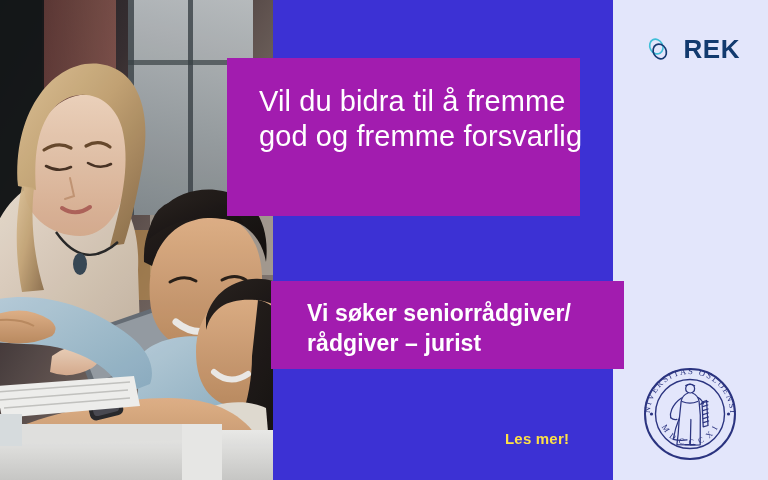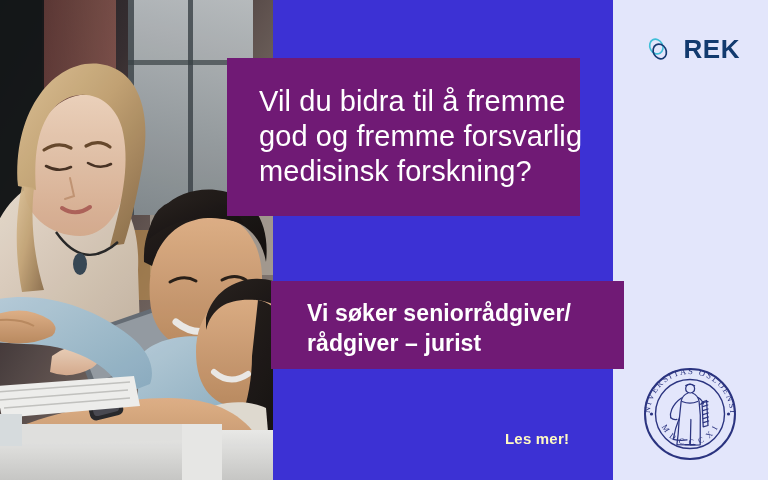--- a/index.html
+++ b/index.html
@@ -38,21 +38,21 @@
   .light-panel {
     position: absolute;
     left: 613px; top: 0;
     width: 155px; height: 480px;
     background: #e3e6fb;
   }
 
   
   .card {
     position: absolute;
-    background: #701a75;
+    background: #a21caf;
     box-sizing: border-box;
   }
   .card-headline {
     left: 227px; top: 58px;
     width: 353px; height: 158px;
     padding: 26px 28px 0 32px;
   }
   .card-headline .line {
     color: #ffffff;
     font-size: 29px;
@@ -73,21 +73,21 @@
     line-height: 30px;
     font-weight: 700;
     letter-spacing: 0.1px;
     white-space: nowrap;
   }
 
   
   .cta {
     position: absolute;
     left: 505px; top: 430px;
-    color: #fef9c3;
+    color: #fde047;
     font-size: 15px;
     font-weight: 700;
     letter-spacing: 0.2px;
     cursor: pointer;
   }
 
   
   .rek-logo {
     position: absolute;
     left: 648px; top: 26px;
@@ -230,21 +230,20 @@
     </svg>
   </div>
 
   <div class="purple-panel"></div>
 
   <div class="light-panel"></div>
 
   <div class="card card-headline">
     <div class="line">Vil du bidra til å fremme</div>
     <div class="line">god og fremme forsvarlig</div>
-    <div class="line">medisinsk forskning?</div>
   </div>
 
   <div class="card card-subhead">
     <div class="line">Vi søker seniorrådgiver/</div>
     <div class="line">rådgiver – jurist</div>
   </div>
 
   <div class="cta">Les mer!</div>
 
   <div class="rek-logo">

